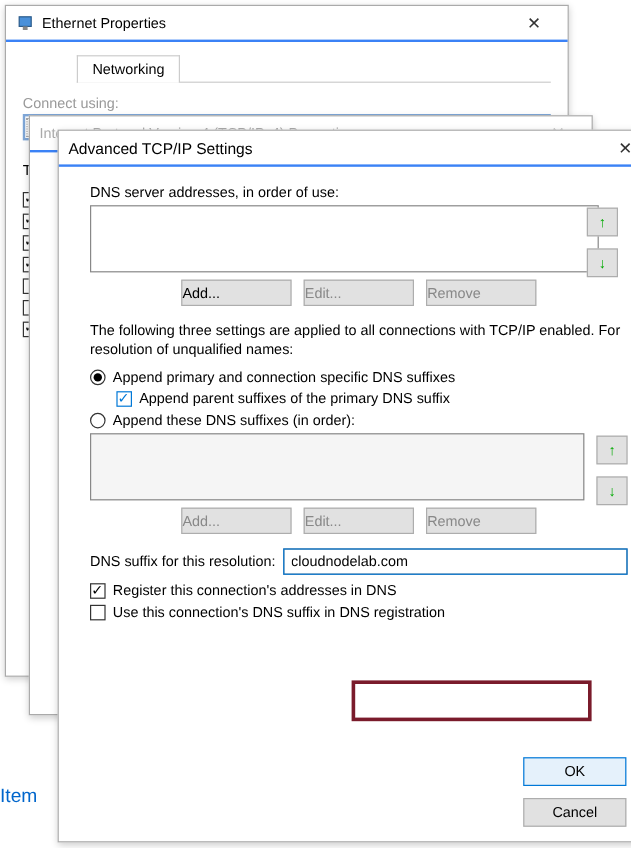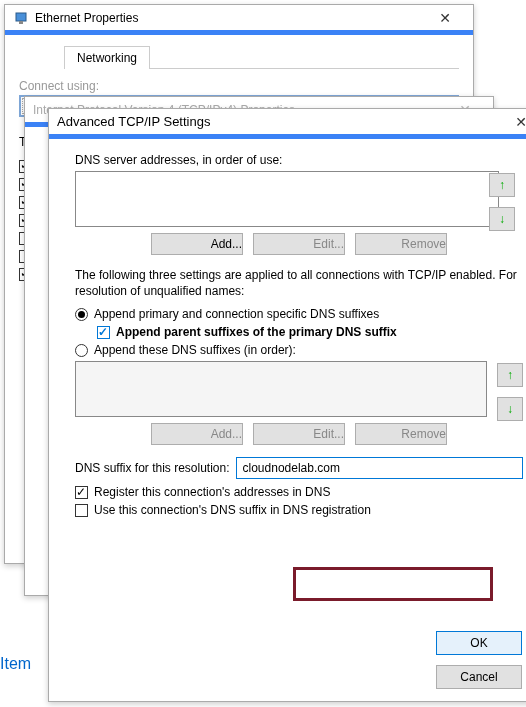--- a/index.html
+++ b/index.html
@@ -1,20 +1,20 @@
 <!DOCTYPE html>
 <html><head>
 <meta charset="utf-8">
 <style>
   * { box-sizing: border-box; font-family: "Segoe UI", Tahoma, sans-serif; font-size: 12px; }
   body { margin: 0; width: 526px; height: 707px; background: #fff; position: relative; overflow: hidden; }
 
   
   .win { position: absolute; background: #fff; border: 1px solid #aaa; box-shadow: 0 2px 6px rgba(0,0,0,0.2); }
-  .titlebar { display: flex; align-items: center; height: 30px; padding: 0 8px; border-bottom: 5px solid #3b82f6; }
+  .titlebar { display: flex; align-items: center; height: 30px; padding: 0 8px; border-bottom: 2px solid #3b82f6; }
   .titlebar .icon { width: 16px; height: 16px; margin-right: 6px; }
   .titlebar .title { flex: 1; color: #000; }
   .titlebar .close { width: 40px; text-align: center; font-size: 14px; color: #333; }
 
   .eth-win { left: 4px; top: 4px; width: 470px; height: 560px; }
   .eth-body { padding: 10px 14px; }
   .tabstrip { display: flex; border-bottom: 1px solid #ccc; margin-bottom: 10px; margin-left: 45px; }
   .tab { padding: 4px 12px; border: 1px solid #ccc; border-bottom: none; background: #fff; margin-right: -1px; position: relative; top: 1px; }
   .tab.inactive { background: #f0f0f0; border-bottom: 1px solid #ccc; top: 0; }
 
@@ -37,28 +37,28 @@
   .adv-tabs { display:flex; border-bottom:1px solid #ccc; margin-bottom:10px; }
   .adv-tabs .tab { padding: 3px 14px; }
   .adv-tabs .tab.active { background:#fff; border-bottom:1px solid #fff; }
   .adv-tabs .tab.inactive { background:#f5f5f5; }
 
   .section-label { margin: 4px 2px 4px 12px; }
   .listbox { border:1px solid #888; height:56px; margin:0 36px 4px 12px; background:#fff; }
   .arrow-col { position:absolute; right:20px; display:flex; flex-direction:column; gap:10px; }
   .arrow-btn { width:26px; height:24px; border:1px solid #adadad; background:#e1e1e1; display:flex; align-items:center; justify-content:center; font-size:12px; color:#0a0; }
   .btnrow { display:flex; gap:10px; justify-content:center; margin:6px 0 12px; }
-  .btn { width:92px; height:22px; border:1px solid #adadad; background:#e1e1e1; text-align:right; line-height:20px; }
+  .btn { width:92px; height:22px; border:1px solid #adadad; background:#e1e1e1; text-align:left; line-height:20px; }
   .btn.disabled { color:#888; }
   .para { margin: 4px 12px 8px; line-height:1.35; }
 
   .radio { width:13px; height:13px; border:1px solid #333; border-radius:50%; display:inline-block; margin-right:6px; position:relative; vertical-align:middle; background:#fff; }
   .radio.checked::after { content:''; position:absolute; top:2px; left:2px; width:7px; height:7px; border-radius:50%; background:#000; }
   .opt { margin: 4px 12px; display:flex; align-items:center; }
-  .subopt { margin: 4px 12px 4px 34px; display:flex; align-items:center;font-weight:bold; }
+  .subopt { margin: 4px 12px 4px 34px; display:flex; align-items:center; }
   .chk2 { width:13px; height:13px; border:1px solid #0078d7; margin-right:6px; position:relative; display:inline-block; }
   .chk2.checked::after { content:'✓'; position:absolute; top:-2px; left:0; font-size:12px; color:#0078d7; }
   .chk3 { width:13px; height:13px; border:1px solid #333; margin-right:6px; position:relative; display:inline-block; }
   .chk3.checked::after { content:'✓'; position:absolute; top:-2px; left:0; font-size:12px; color:#000; }
 
   .listbox2-wrap { position:relative; margin:4px 12px 4px; }
   .listbox2 { border:1px solid #888; height:56px; margin-right:36px; background:#f5f5f5; }
   .arrow-col2 { position:absolute; right:0; top:2px; display:flex; flex-direction:column; gap:10px; }
 
   .suffix-row { display:flex; align-items:center; margin:10px 12px 6px; }

